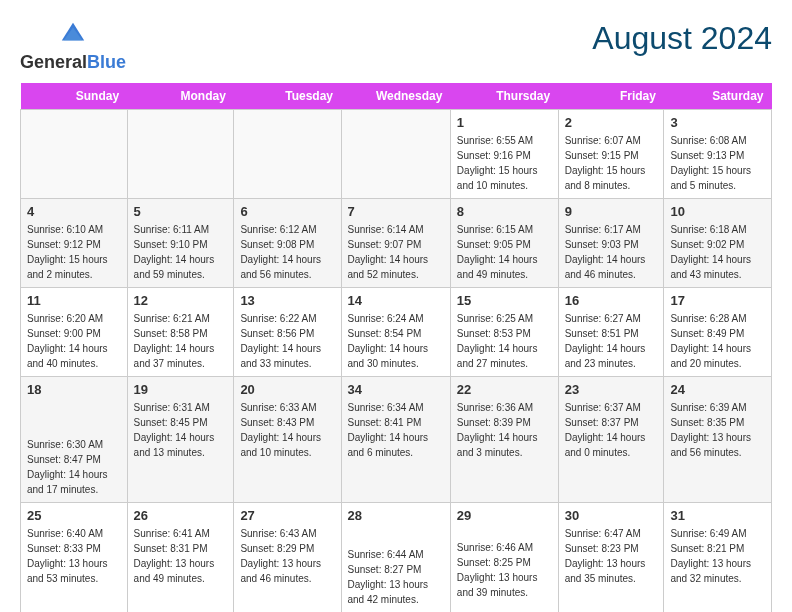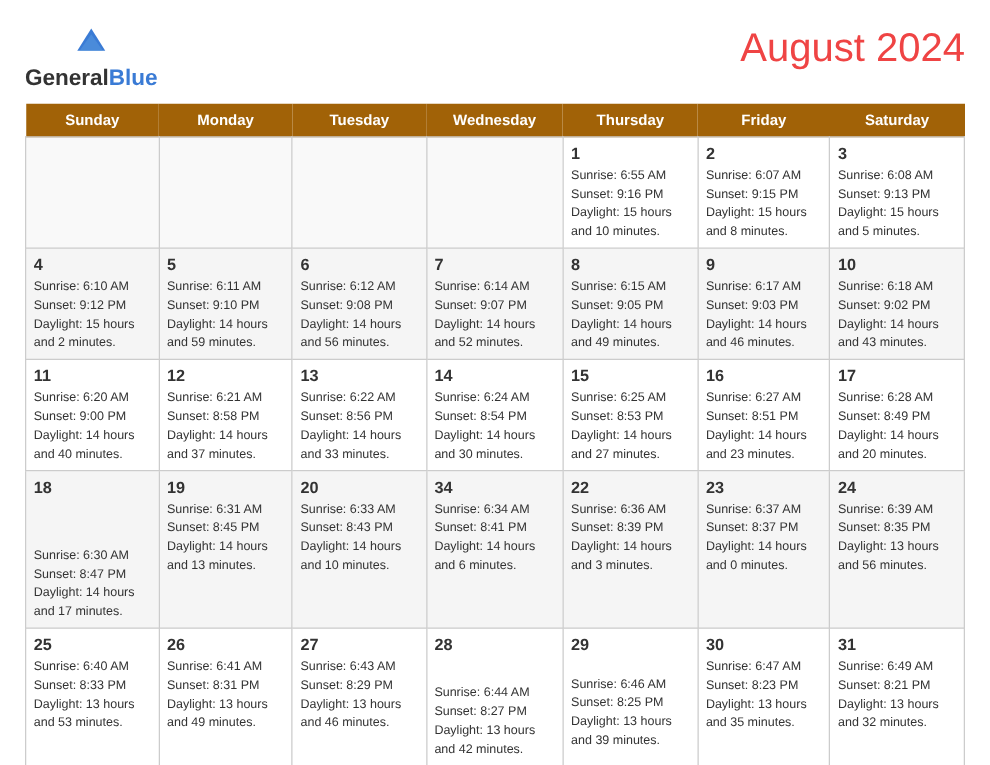--- a/index.html
+++ b/index.html
@@ -25,35 +25,35 @@
     .logo-icon {
       width: 28px;
       height: 28px;
     }
     .title-area {
       text-align: right;
     }
     .month-year {
       font-size: 32px;
       font-weight: normal;
-      color: #ef4444;
+      color: #0c4a6e;
     }
     .location {
       font-size: 14px;
       color: #555;
     }
     table {
       width: 100%;
       border-collapse: collapse;
       font-size: 10.5px;
     }
     th {
-      background-color: #a16207;
+      background-color: #d946ef;
       color: #fff;
-      text-align: center;
+      text-align: right;
       padding: 6px 8px;
       font-size: 12px;
       font-weight: bold;
     }
     td {
       border: 1px solid #ccc;
       vertical-align: top;
       padding: 5px 6px;
       width: 113px;
       min-height: 80px;

